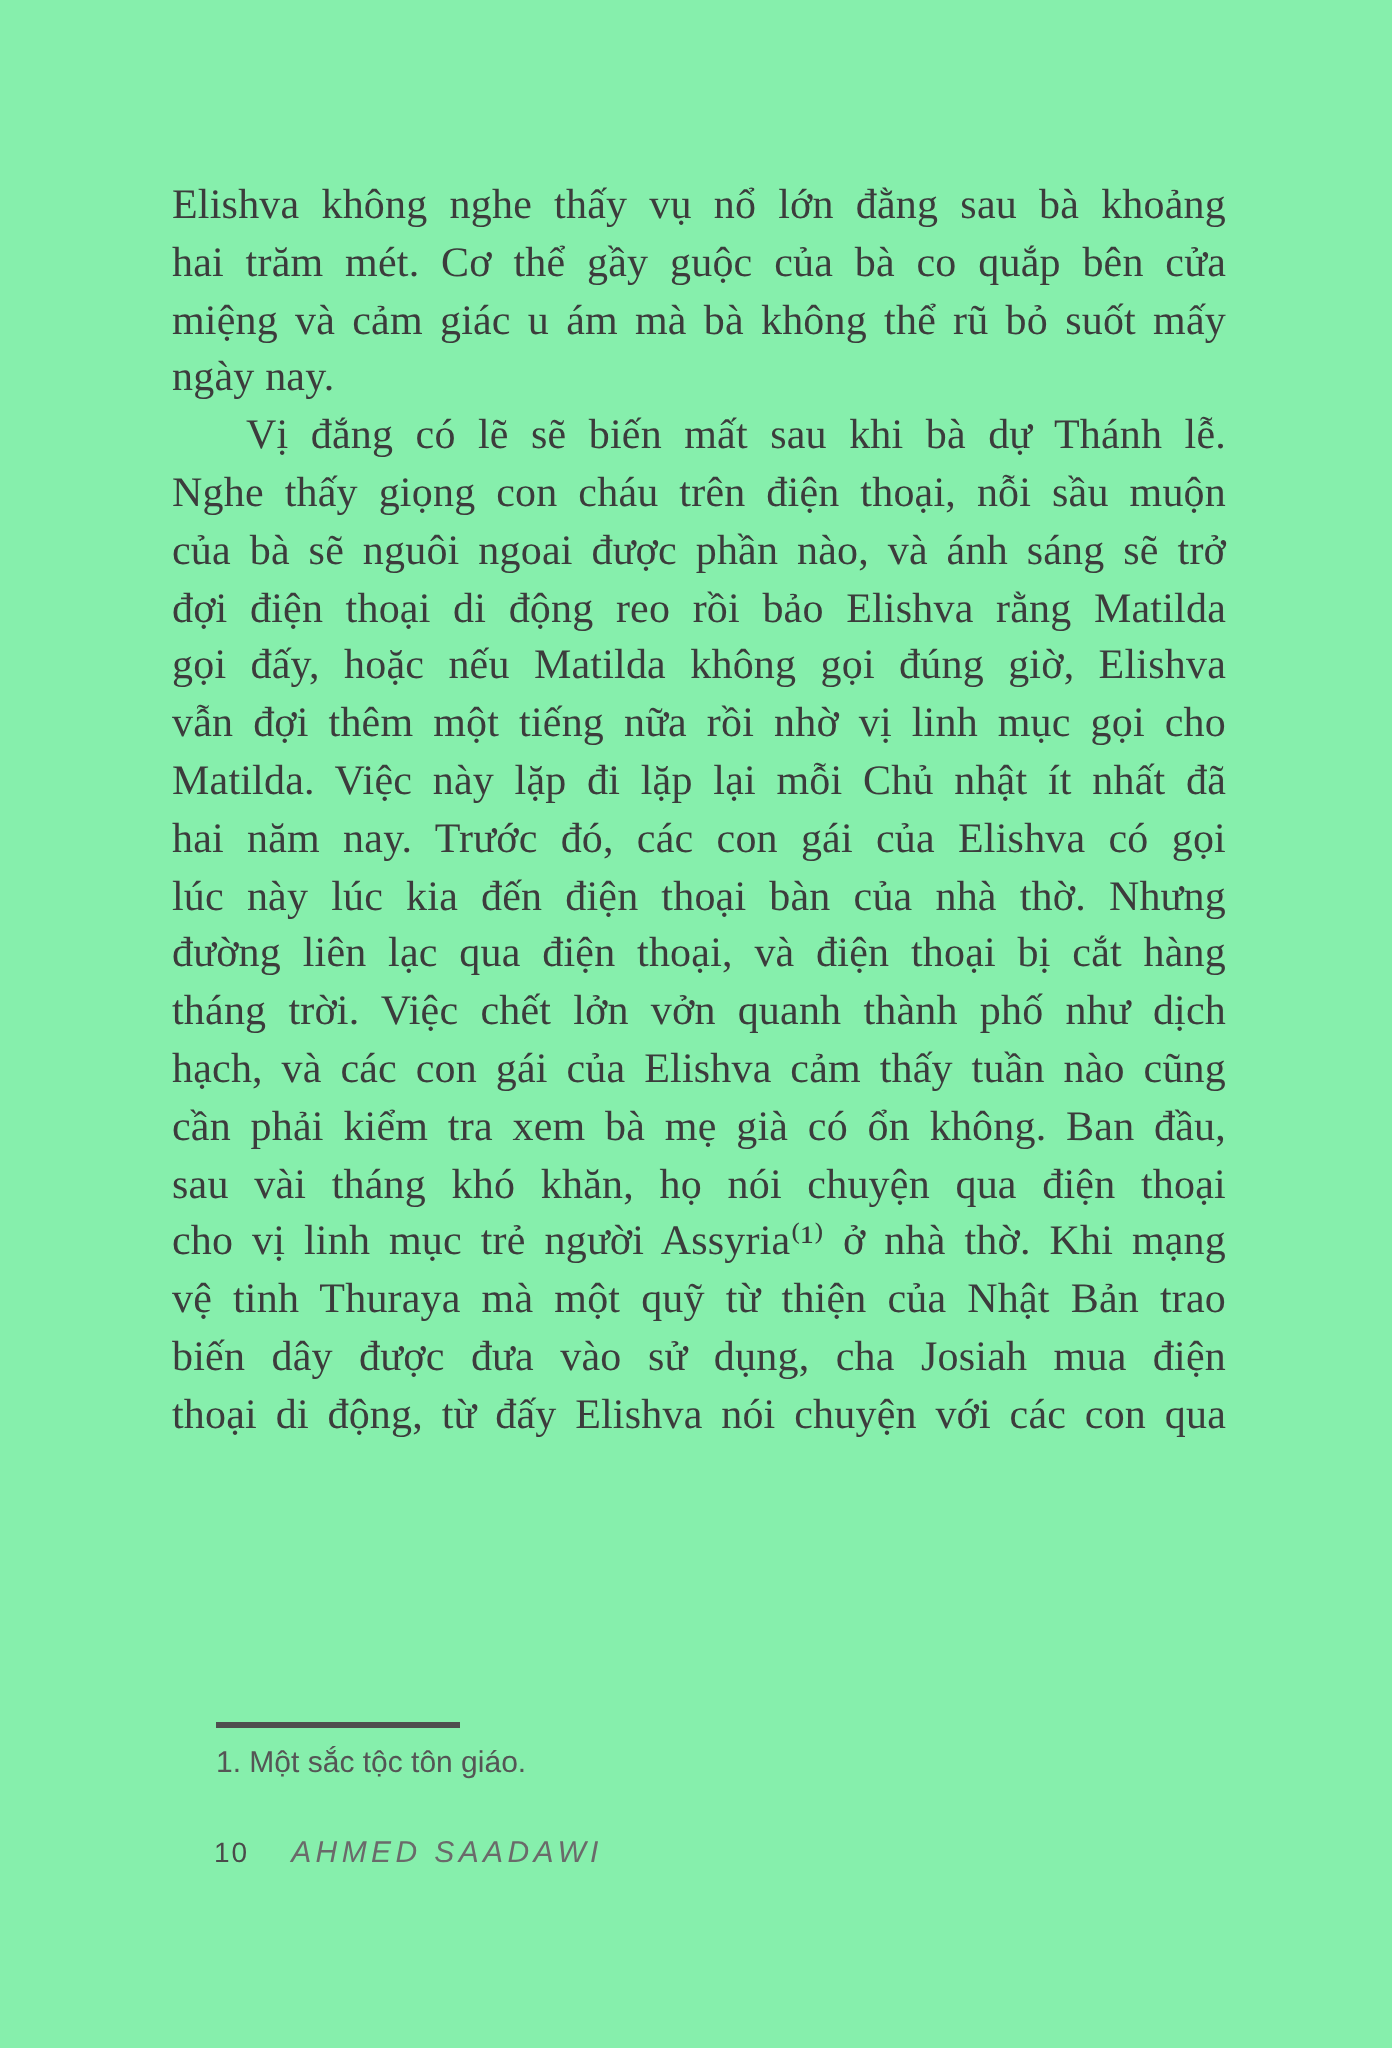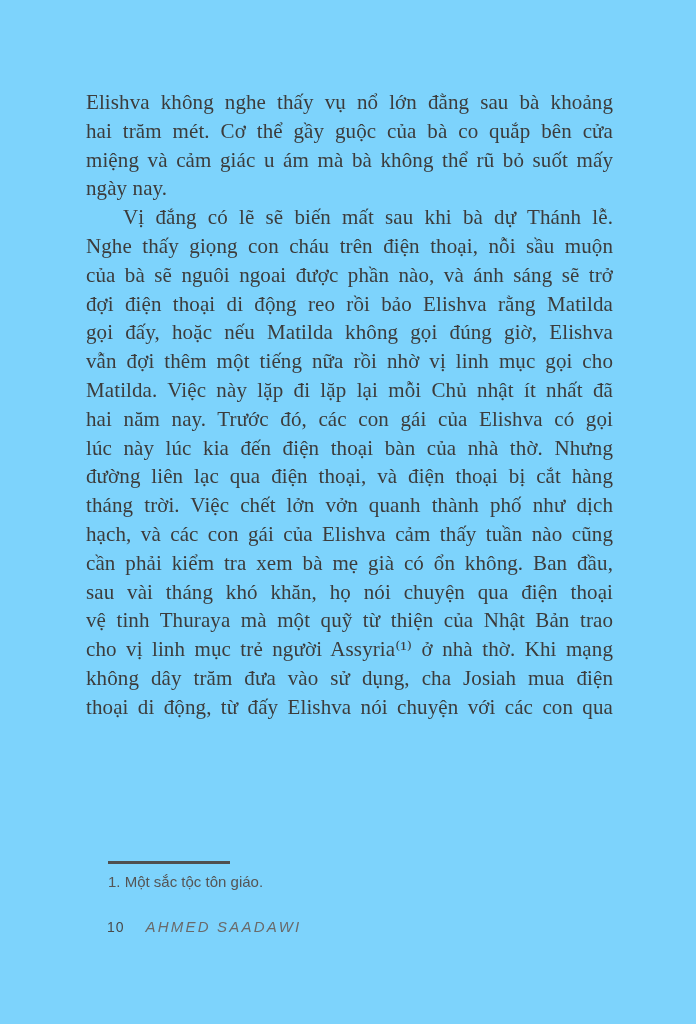--- a/index.html
+++ b/index.html
@@ -7,21 +7,21 @@
     width: 696px;
     height: 1024px;
     background: #ffffff;
     position: relative;
     overflow: hidden;
     font-family: "Liberation Serif", "DejaVu Serif", serif;
   }
   .page {
     position: absolute;
     inset: 0;
-    background: #7dd3fc;
+    background: #86efac;
     padding-left: 20px;
   }
   .body-text {
     position: absolute;
     left: 86px;
     top: 88px;
     width: 527px;
     font-family: "Liberation Serif", "DejaVu Serif", serif;
     font-size: 21px;
     line-height: 28.8px;
@@ -55,21 +55,21 @@
   .footnote-text {
     font-size: 15px;
     line-height: 19px;
     color: #555555;
   }
   .page-footer {
     position: absolute;
     left: 107px;
     top: 918px;
     display: flex;
-    align-items: center;
+    align-items: flex-start;
     font-family: "Liberation Sans", "DejaVu Sans", sans-serif;
   }
   .page-number {
     font-size: 14px;
     letter-spacing: 1px;
     color: #4a4a4a;
   }
   .footer-author {
     font-size: 15px;
     letter-spacing: 2.2px;
@@ -95,23 +95,23 @@
       <div class="line">gọi đấy, hoặc nếu Matilda không gọi đúng giờ, Elishva</div>
       <div class="line">vẫn đợi thêm một tiếng nữa rồi nhờ vị linh mục gọi cho</div>
       <div class="line">Matilda. Việc này lặp đi lặp lại mỗi Chủ nhật ít nhất đã</div>
       <div class="line">hai năm nay. Trước đó, các con gái của Elishva có gọi</div>
       <div class="line">lúc này lúc kia đến điện thoại bàn của nhà thờ. Nhưng</div>
       <div class="line">đường liên lạc qua điện thoại, và điện thoại bị cắt hàng</div>
       <div class="line">tháng trời. Việc chết lởn vởn quanh thành phố như dịch</div>
       <div class="line">hạch, và các con gái của Elishva cảm thấy tuần nào cũng</div>
       <div class="line">cần phải kiểm tra xem bà mẹ già có ổn không. Ban đầu,</div>
       <div class="line">sau vài tháng khó khăn, họ nói chuyện qua điện thoại</div>
+      <div class="line">cho vị linh mục trẻ người Assyria⁽¹⁾ ở nhà thờ. Khi mạng</div>
       <div class="line">vệ tinh Thuraya mà một quỹ từ thiện của Nhật Bản trao</div>
-      <div class="line">cho vị linh mục trẻ người Assyria⁽¹⁾ ở nhà thờ. Khi mạng</div>
-      <div class="line">không dây trăm đưa vào sử dụng, cha Josiah mua điện</div>
+      <div class="line">biến dây được đưa vào sử dụng, cha Josiah mua điện</div>
       <div class="line">thoại di động, từ đấy Elishva nói chuyện với các con qua</div>
     </div>
 
   <div class="footnote">
     <div class="footnote-rule"></div>
     <div class="footnote-text">1. Một sắc tộc tôn giáo.</div>
   </div>
 
   <div class="page-footer">
     <span class="page-number">10</span>

